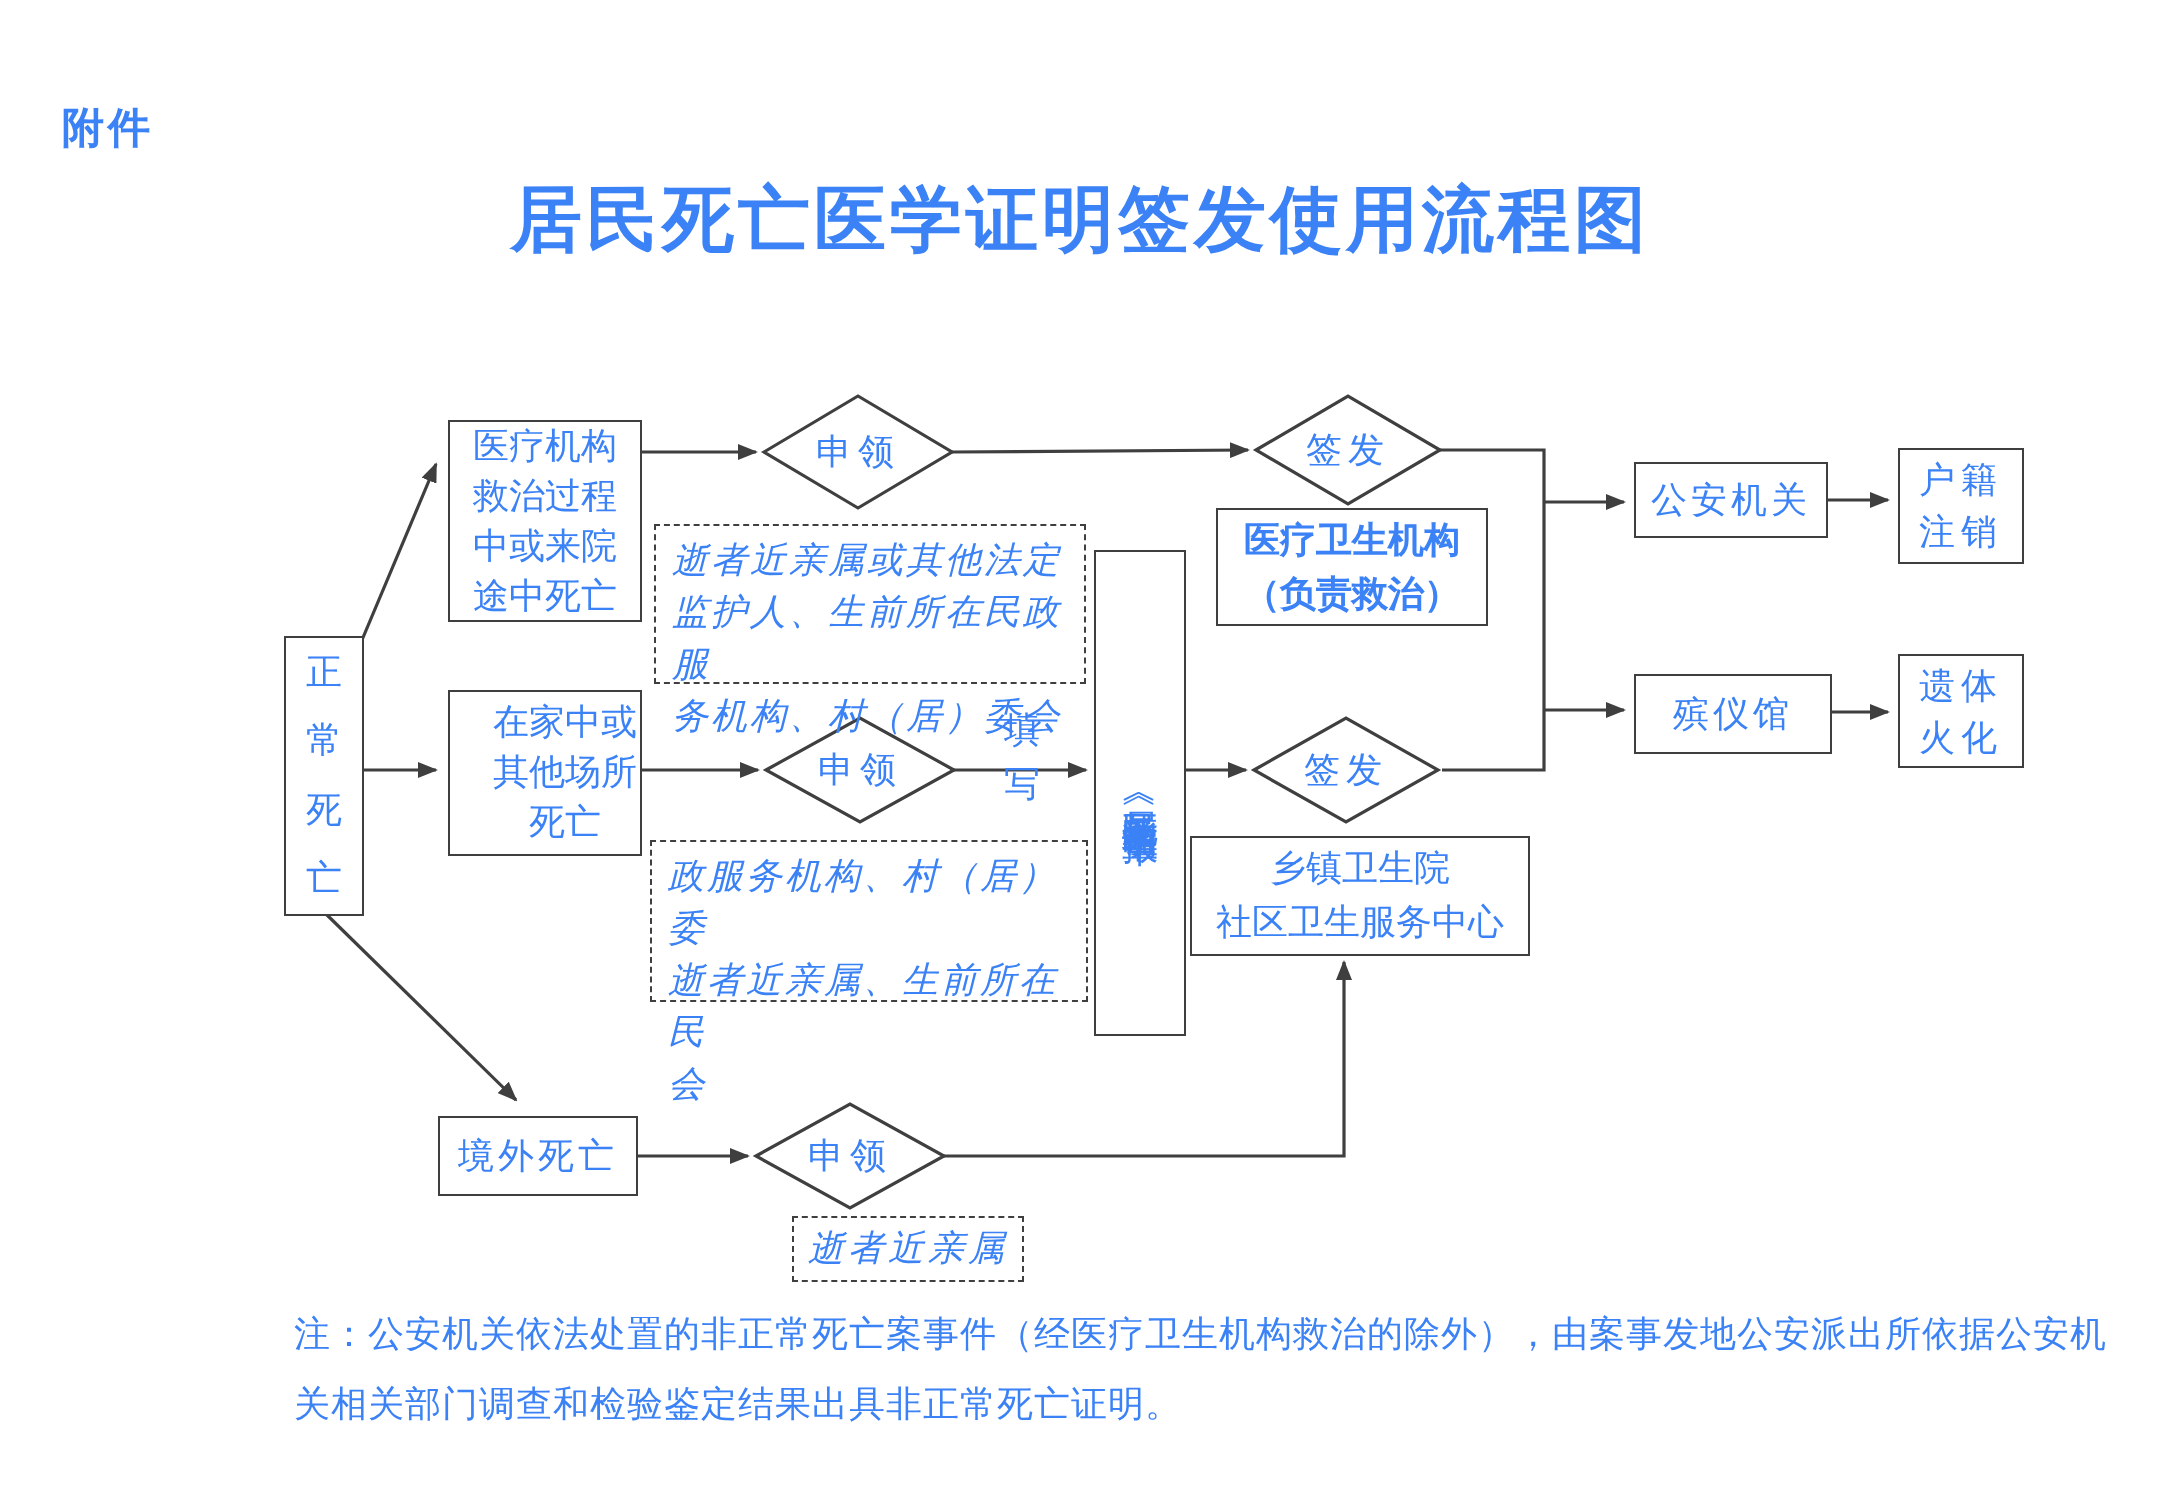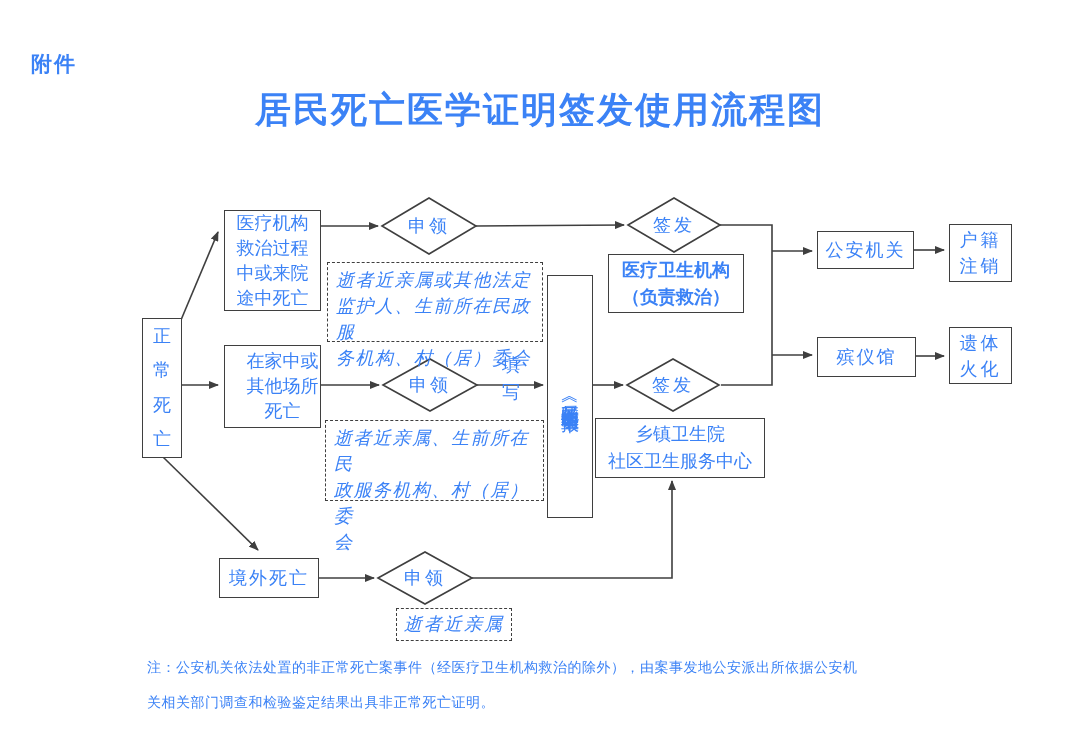--- a/index.html
+++ b/index.html
@@ -31,21 +31,21 @@
   .charcol{display:flex;flex-direction:column;justify-content:space-around;}
   .dlabel{
     position:absolute;font-size:18px;letter-spacing:3px;
     display:flex;align-items:center;justify-content:center;text-align:center;
   }
   .dashedtxt{align-items:flex-start;text-align:left;padding:4px 8px;letter-spacing:1.5px;line-height:26px;justify-content:flex-start;}
   .fill-label{position:absolute;display:flex;flex-direction:column;gap:9px;font-size:18px;line-height:18px;}
   .ls2{letter-spacing:2px;}
   .ls3{letter-spacing:3px;}
   .note{
-    position:absolute;left:147px;top:650px;width:910px;font-size:14px;line-height:35px;
+    position:absolute;left:147px;top:650px;width:910px;font-size:18px;line-height:35px;
     letter-spacing:0.5px;
   }
   .note span{display:block;}
 </style>
 </head>
 <body>
 
 <div class="stage">
 
   <div class="attachment">附件</div>
@@ -113,22 +113,22 @@
   <div class="dlabel" style="left:637px;top:199px;width:74px;height:52px;">签发</div>
   <div class="dlabel" style="left:636px;top:360px;width:74px;height:50px;">签发</div>
 
   <div class="box dashed dashedtxt" style="left:327px;top:262px;width:216px;height:80px;">
     <span>逝者近亲属或其他法定</span>
     <span>监护人、生前所在民政服</span>
     <span>务机构、村（居）委会</span>
   </div>
 
   <div class="box dashed dashedtxt" style="left:325px;top:420px;width:219px;height:81px;">
+    <span>政服务机构、村（居）委</span>
     <span>逝者近亲属、生前所在民</span>
-    <span>政服务机构、村（居）委</span>
     <span>会</span>
   </div>
 
   <div class="box dashed ls2" style="left:368px;top:608px;width:116px;height:33px;margin-left:28px;">
     <span>逝者近亲属</span>
   </div>
 
   <div class="fill-label" style="left:502px;top:356px;">
     <span>填</span>
     <span>写</span>

